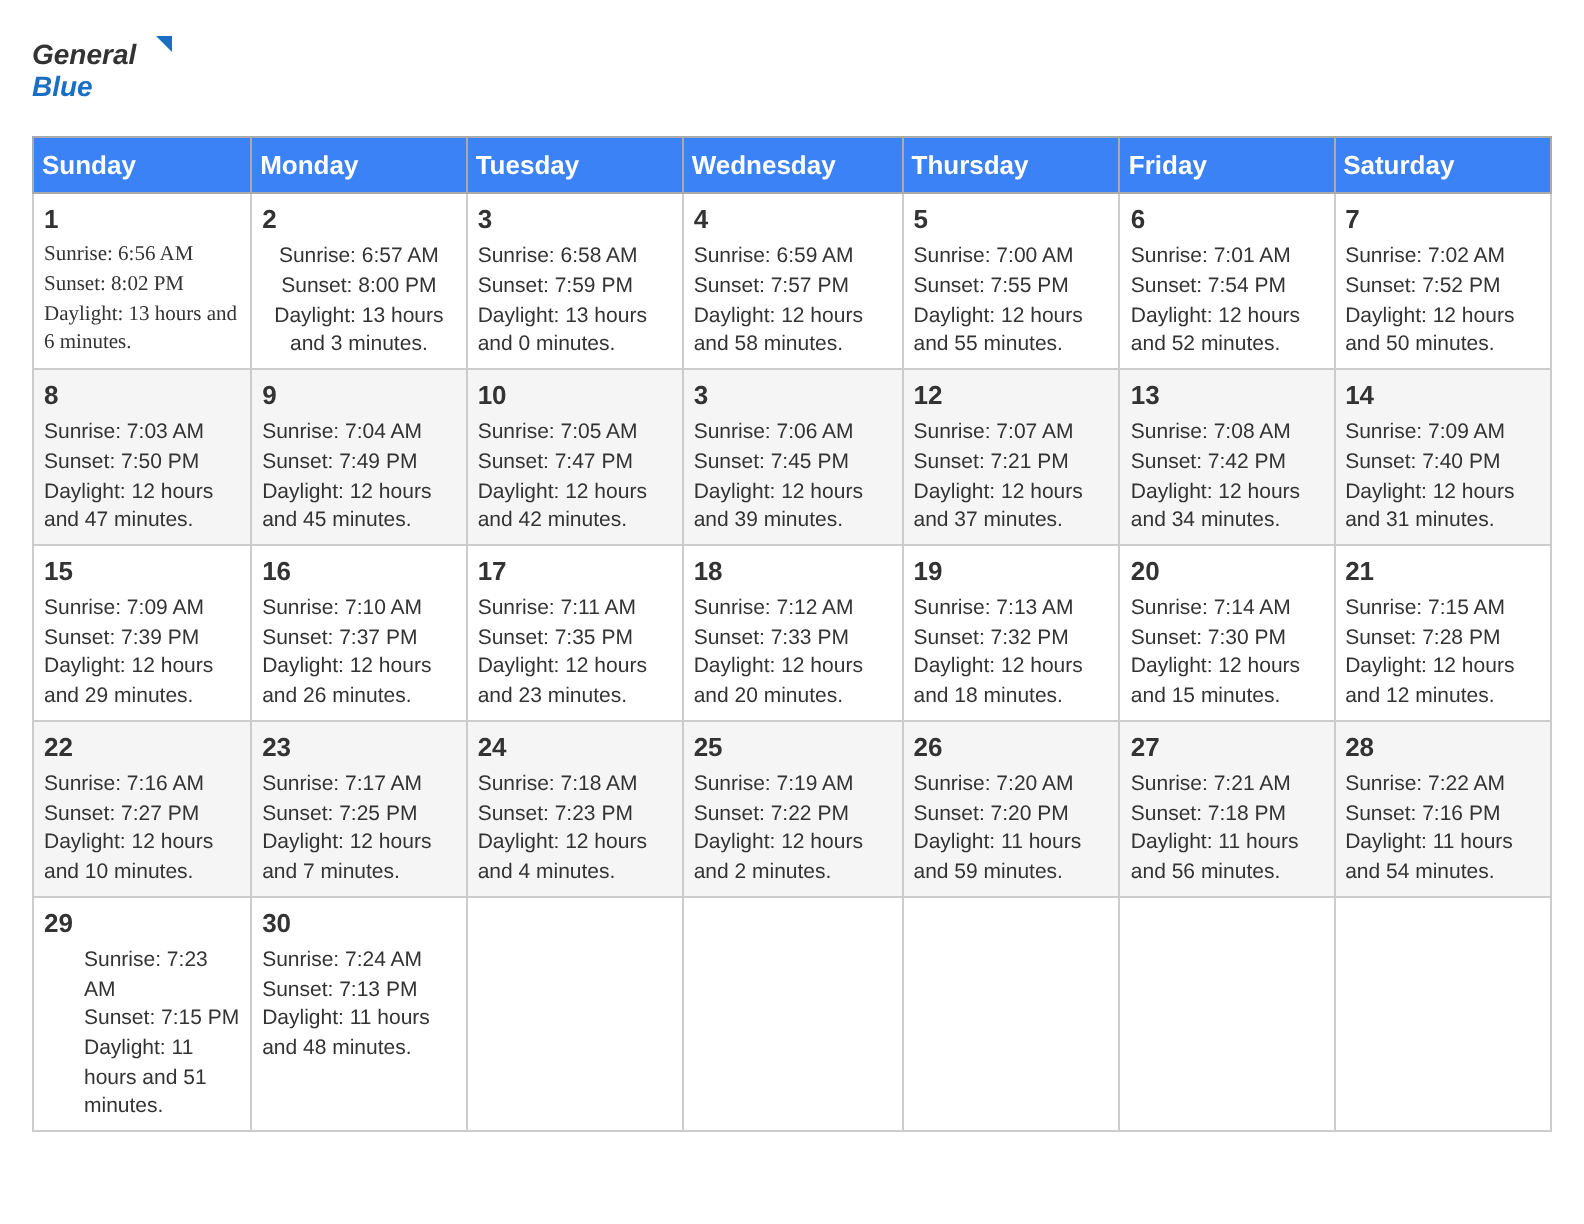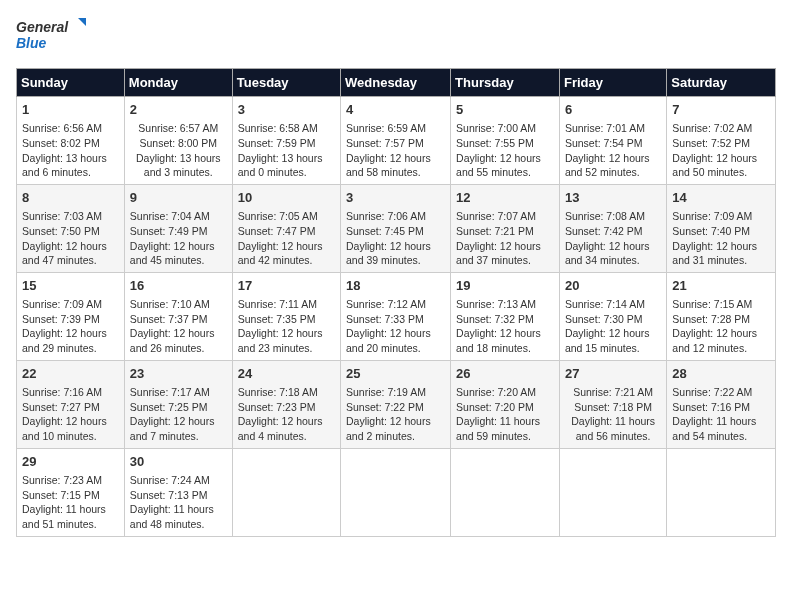--- a/index.html
+++ b/index.html
@@ -33,21 +33,21 @@
     .location {
       font-size: 16px;
       color: #555;
     }
     table {
       width: 100%;
       border-collapse: collapse;
       font-size: 11px;
     }
     thead tr th {
-      background-color: #0f172a;
+      background-color: #3b82f6;
       color: #fff;
       padding: 6px 4px;
       text-align: left;
       font-size: 13px;
       font-weight: bold;
       border: 1px solid #aaa;
     }
     tbody tr td {
       vertical-align: top;
       padding: 4px 5px;
@@ -103,21 +103,21 @@
         <th>Wednesday</th>
         <th>Thursday</th>
         <th>Friday</th>
         <th>Saturday</th>
       </tr>
   </thead>
   <tbody id="calendar-body">
   <tr>
         <td>
           <span class="day-num">1</span>
-          <div class="day-info" style="white-space: pre-line;">Sunrise: 6:56 AM
+          <div class="day-info" style="white-space: pre-line; font-family: Liberation Serif, serif;">Sunrise: 6:56 AM
 Sunset: 8:02 PM
 Daylight: 13 hours and 6 minutes.</div>
         </td>
         <td>
           <span class="day-num">2</span>
           <div class="day-info" style="white-space: pre-line; text-align: center;">Sunrise: 6:57 AM
 Sunset: 8:00 PM
 Daylight: 13 hours and 3 minutes.</div>
         </td>
         <td>
@@ -265,35 +265,35 @@
 Daylight: 12 hours and 2 minutes.</div>
         </td>
         <td>
           <span class="day-num">26</span>
           <div class="day-info" style="white-space: pre-line;">Sunrise: 7:20 AM
 Sunset: 7:20 PM
 Daylight: 11 hours and 59 minutes.</div>
         </td>
         <td>
           <span class="day-num">27</span>
-          <div class="day-info" style="white-space: pre-line; text-align: center;">Sunrise: 7:21 AM
+          <div class="day-info" style="white-space: pre-line;">Sunrise: 7:21 AM
 Sunset: 7:18 PM
 Daylight: 11 hours and 56 minutes.</div>
         </td>
         <td>
           <span class="day-num">28</span>
           <div class="day-info" style="white-space: pre-line;">Sunrise: 7:22 AM
 Sunset: 7:16 PM
 Daylight: 11 hours and 54 minutes.</div>
         </td>
       </tr>
       <tr>
         <td>
           <span class="day-num">29</span>
-          <div class="day-info" style="white-space: pre-line;">Sunrise: 7:23 AM
+          <div class="day-info" style="white-space: pre-line; margin-left: 20px;">Sunrise: 7:23 AM
 Sunset: 7:15 PM
 Daylight: 11 hours and 51 minutes.</div>
         </td>
         <td>
           <span class="day-num">30</span>
           <div class="day-info" style="white-space: pre-line;">Sunrise: 7:24 AM
 Sunset: 7:13 PM
 Daylight: 11 hours and 48 minutes.</div>
         </td>
         <td class="empty"></td>

